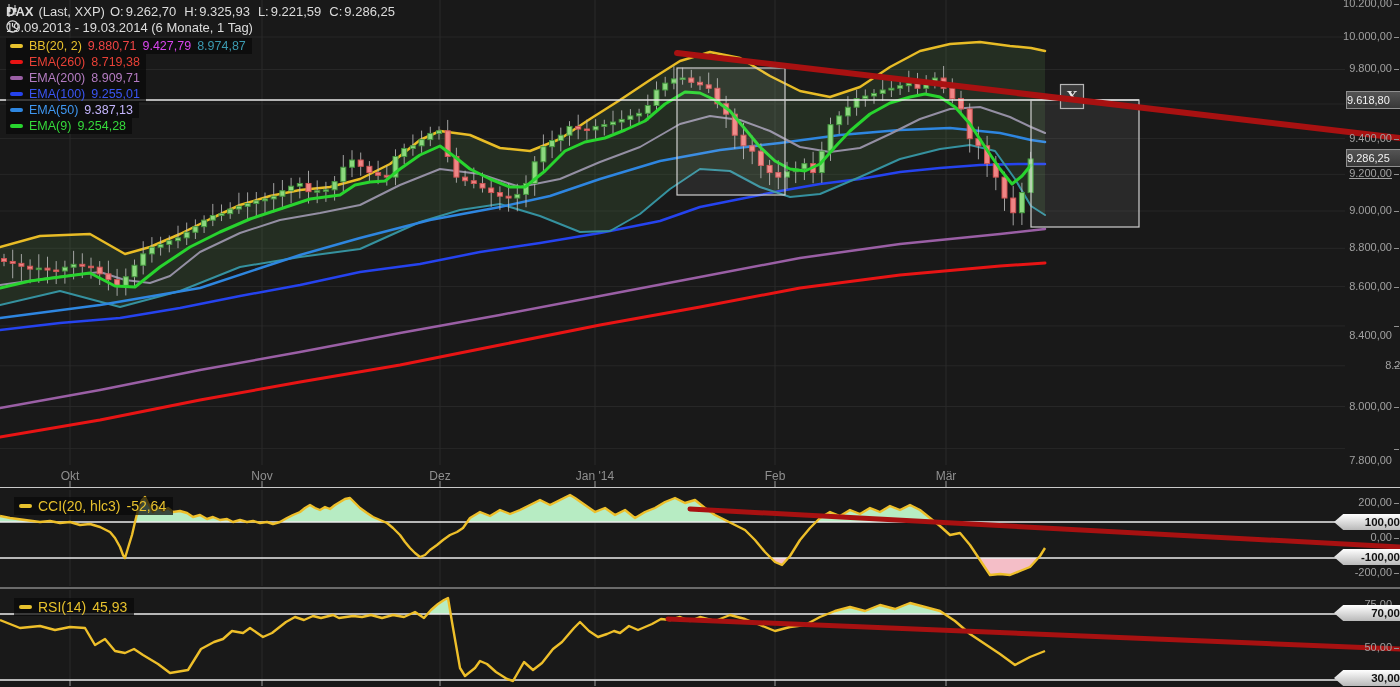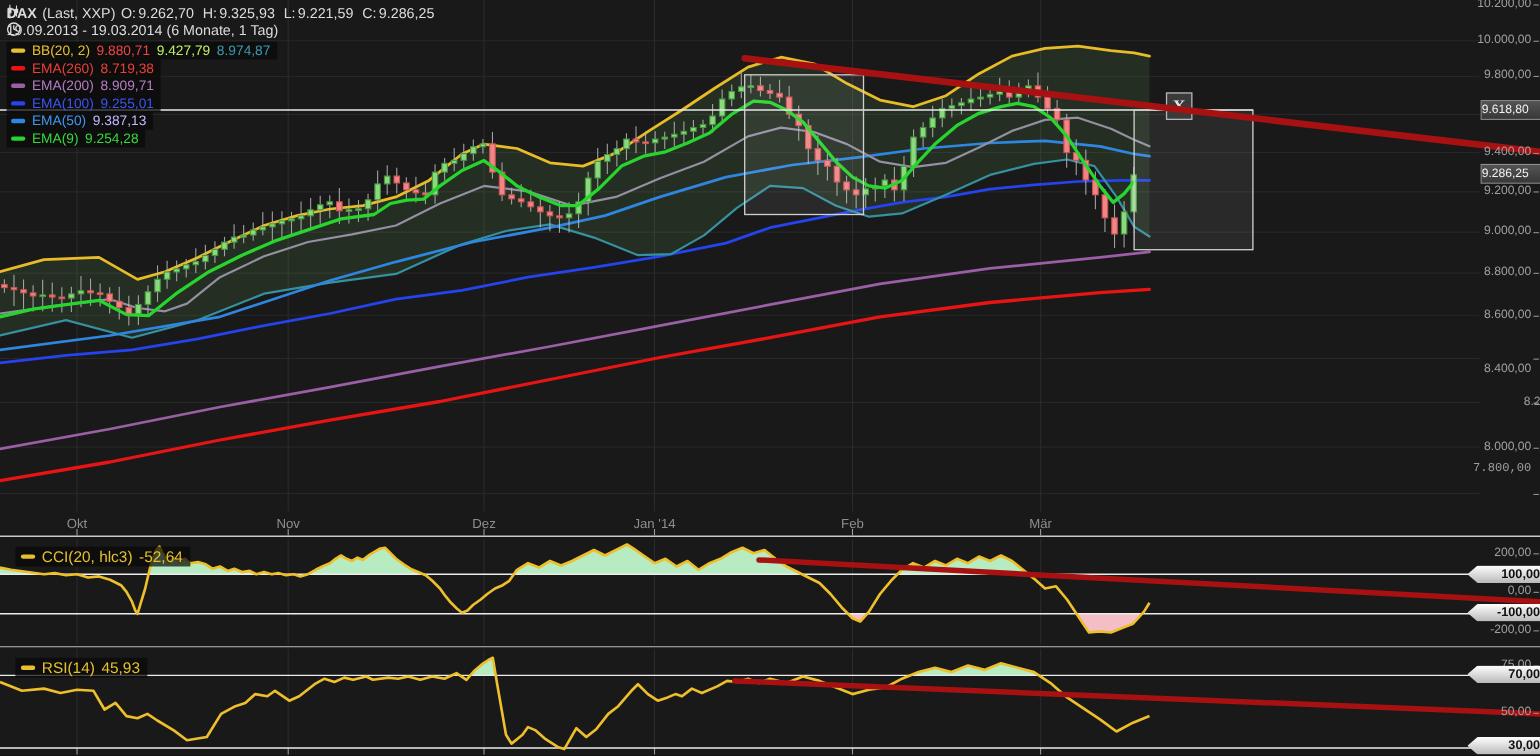--- a/index.html
+++ b/index.html
@@ -379,21 +379,21 @@
       <line x1="6.5" y1="6.5" x2="9" y2="7.5" stroke="#dcdcdc" stroke-width="1.2"></line>
     </svg>
     <span>19.09.2013 - 19.03.2014 (6 Monate, 1 Tag)</span>
   </div>
 
   <div id="legend">
       <div class="legend-row" style="top: 38px;">
         <span class="swatch" style="background: rgb(231, 193, 45);"></span>
         <span style="color: rgb(231, 193, 45);">BB(20, 2)</span>
         <span style="color: #ef4444;">9.880,71</span>
-        <span style="color: #bef264;">9.427,79</span>
+        <span style="color: #d946ef;">9.427,79</span>
         <span style="color: rgb(59, 154, 176);">8.974,87</span>
       </div>
       <div class="legend-row" style="top: 54px;">
         <span class="swatch" style="background: rgb(232, 20, 20);"></span>
         <span style="color: rgb(232, 64, 54);">EMA(260)</span>
         <span style="color: rgb(232, 64, 54);">8.719,38</span>
       </div>
       <div class="legend-row" style="top: 70px;">
         <span class="swatch" style="background: rgb(154, 95, 165);"></span>
         <span style="color: rgb(180, 124, 194);">EMA(200)</span>
@@ -417,35 +417,35 @@
     </div>
   <div id="price-axis">
       <div class="axis-label" style="left: 1332px; top: -3px;">10.200,00</div>
       <div class="axis-tick" style="left: 1394px; top: 4px;"></div>
       <div class="axis-label" style="left: 1332px; top: 30px;">10.000,00</div>
       <div class="axis-tick" style="left: 1394px; top: 37px;"></div>
       <div class="axis-label" style="left: 1332px; top: 62px;">9.800,00</div>
       <div class="axis-tick" style="left: 1394px; top: 69px;"></div>
       <div class="axis-label" style="left: 1332px; top: 132px;">9.400,00</div>
       <div class="axis-tick" style="left: 1394px; top: 139px;"></div>
-      <div class="axis-label" style="left: 1332px; top: 167px;">9.200,00</div>
+      <div class="axis-label" style="left: 1332px; top: 167px; text-decoration: underline;">9.200,00</div>
       <div class="axis-tick" style="left: 1394px; top: 174px;"></div>
       <div class="axis-label" style="left: 1332px; top: 204px;">9.000,00</div>
       <div class="axis-tick" style="left: 1394px; top: 211px;"></div>
       <div class="axis-label" style="left: 1332px; top: 241px;">8.800,00</div>
       <div class="axis-tick" style="left: 1394px; top: 248px;"></div>
       <div class="axis-label" style="left: 1332px; top: 280px;">8.600,00</div>
       <div class="axis-tick" style="left: 1394px; top: 287px;"></div>
       <div class="axis-label" style="left: 1332px; top: 319px; margin-top: 10px;">8.400,00</div>
       <div class="axis-tick" style="left: 1394px; top: 326px;"></div>
       <div class="axis-label" style="left: 1368px; top: 359px;">8.200,00</div>
       <div class="axis-tick" style="left: 1394px; top: 366px;"></div>
       <div class="axis-label" style="left: 1332px; top: 400px;">8.000,00</div>
       <div class="axis-tick" style="left: 1394px; top: 407px;"></div>
-      <div class="axis-label" style="left: 1332px; top: 420px; font-family: Liberation Mono, monospace;">7.800,00</div>
+      <div class="axis-label" style="left: 1332px; top: 454px;">7.800,00</div>
       <div class="axis-tick" style="left: 1394px; top: 449px;"></div>
       <div class="price-tag" style="top: 91px;">9.618,80</div>
       <div class="price-tag" style="top: 149px;">9.286,25</div>
       <div class="axis-label" style="left: 1332px; top: 496px;">200,00</div>
       <div class="axis-tick" style="left: 1394px; top: 503px;"></div>
       <div class="axis-label" style="left: 1332px; top: 531px;">0,00</div>
       <div class="axis-tick" style="left: 1394px; top: 538px;"></div>
       <div class="axis-label" style="left: 1332px; top: 566px;">-200,00</div>
       <div class="axis-tick" style="left: 1394px; top: 573px;"></div>
       <div class="ind-tag" style="top: 514px;">100,00</div>

